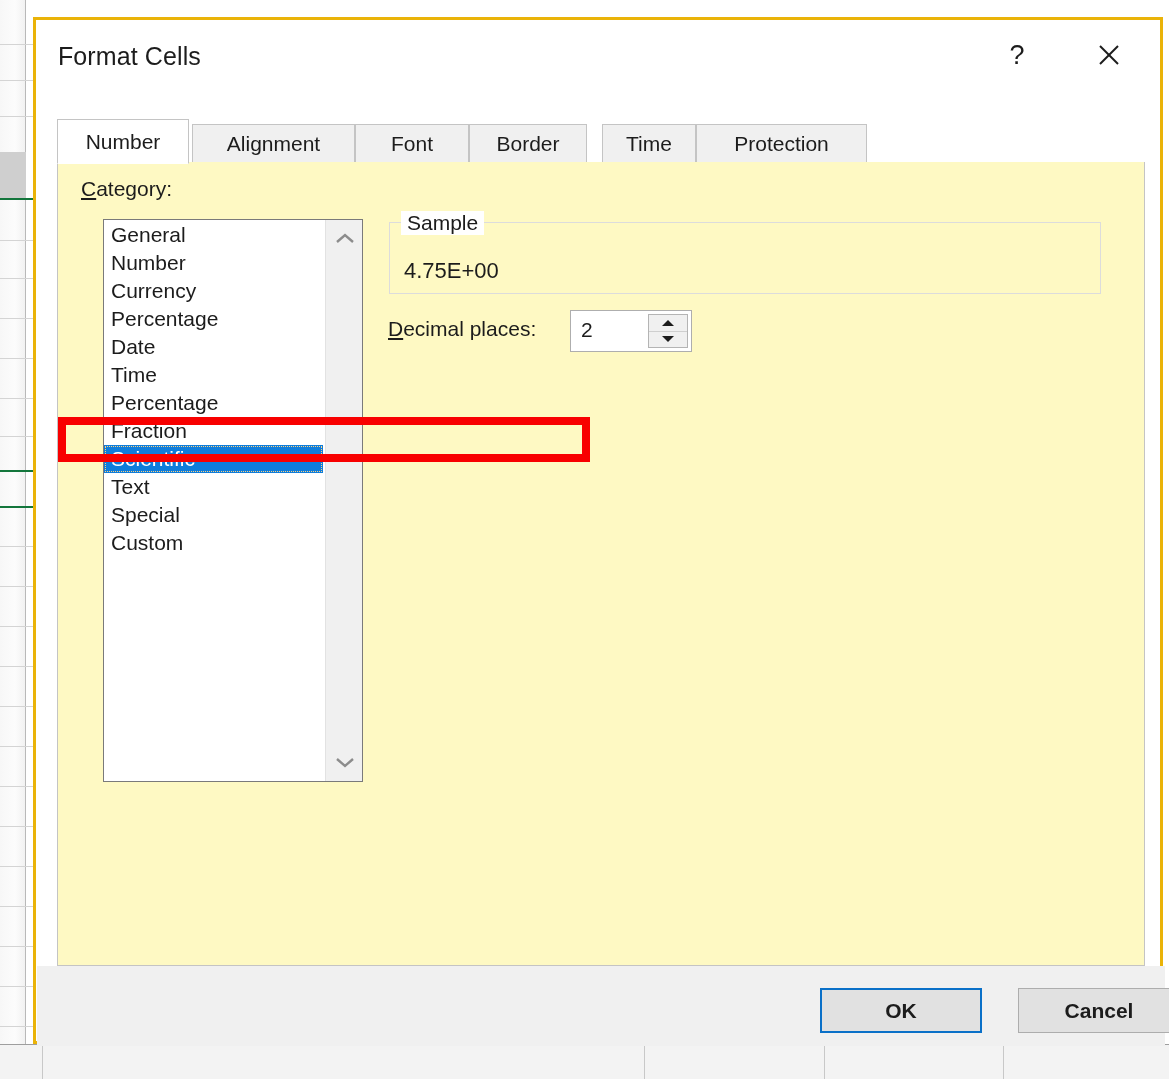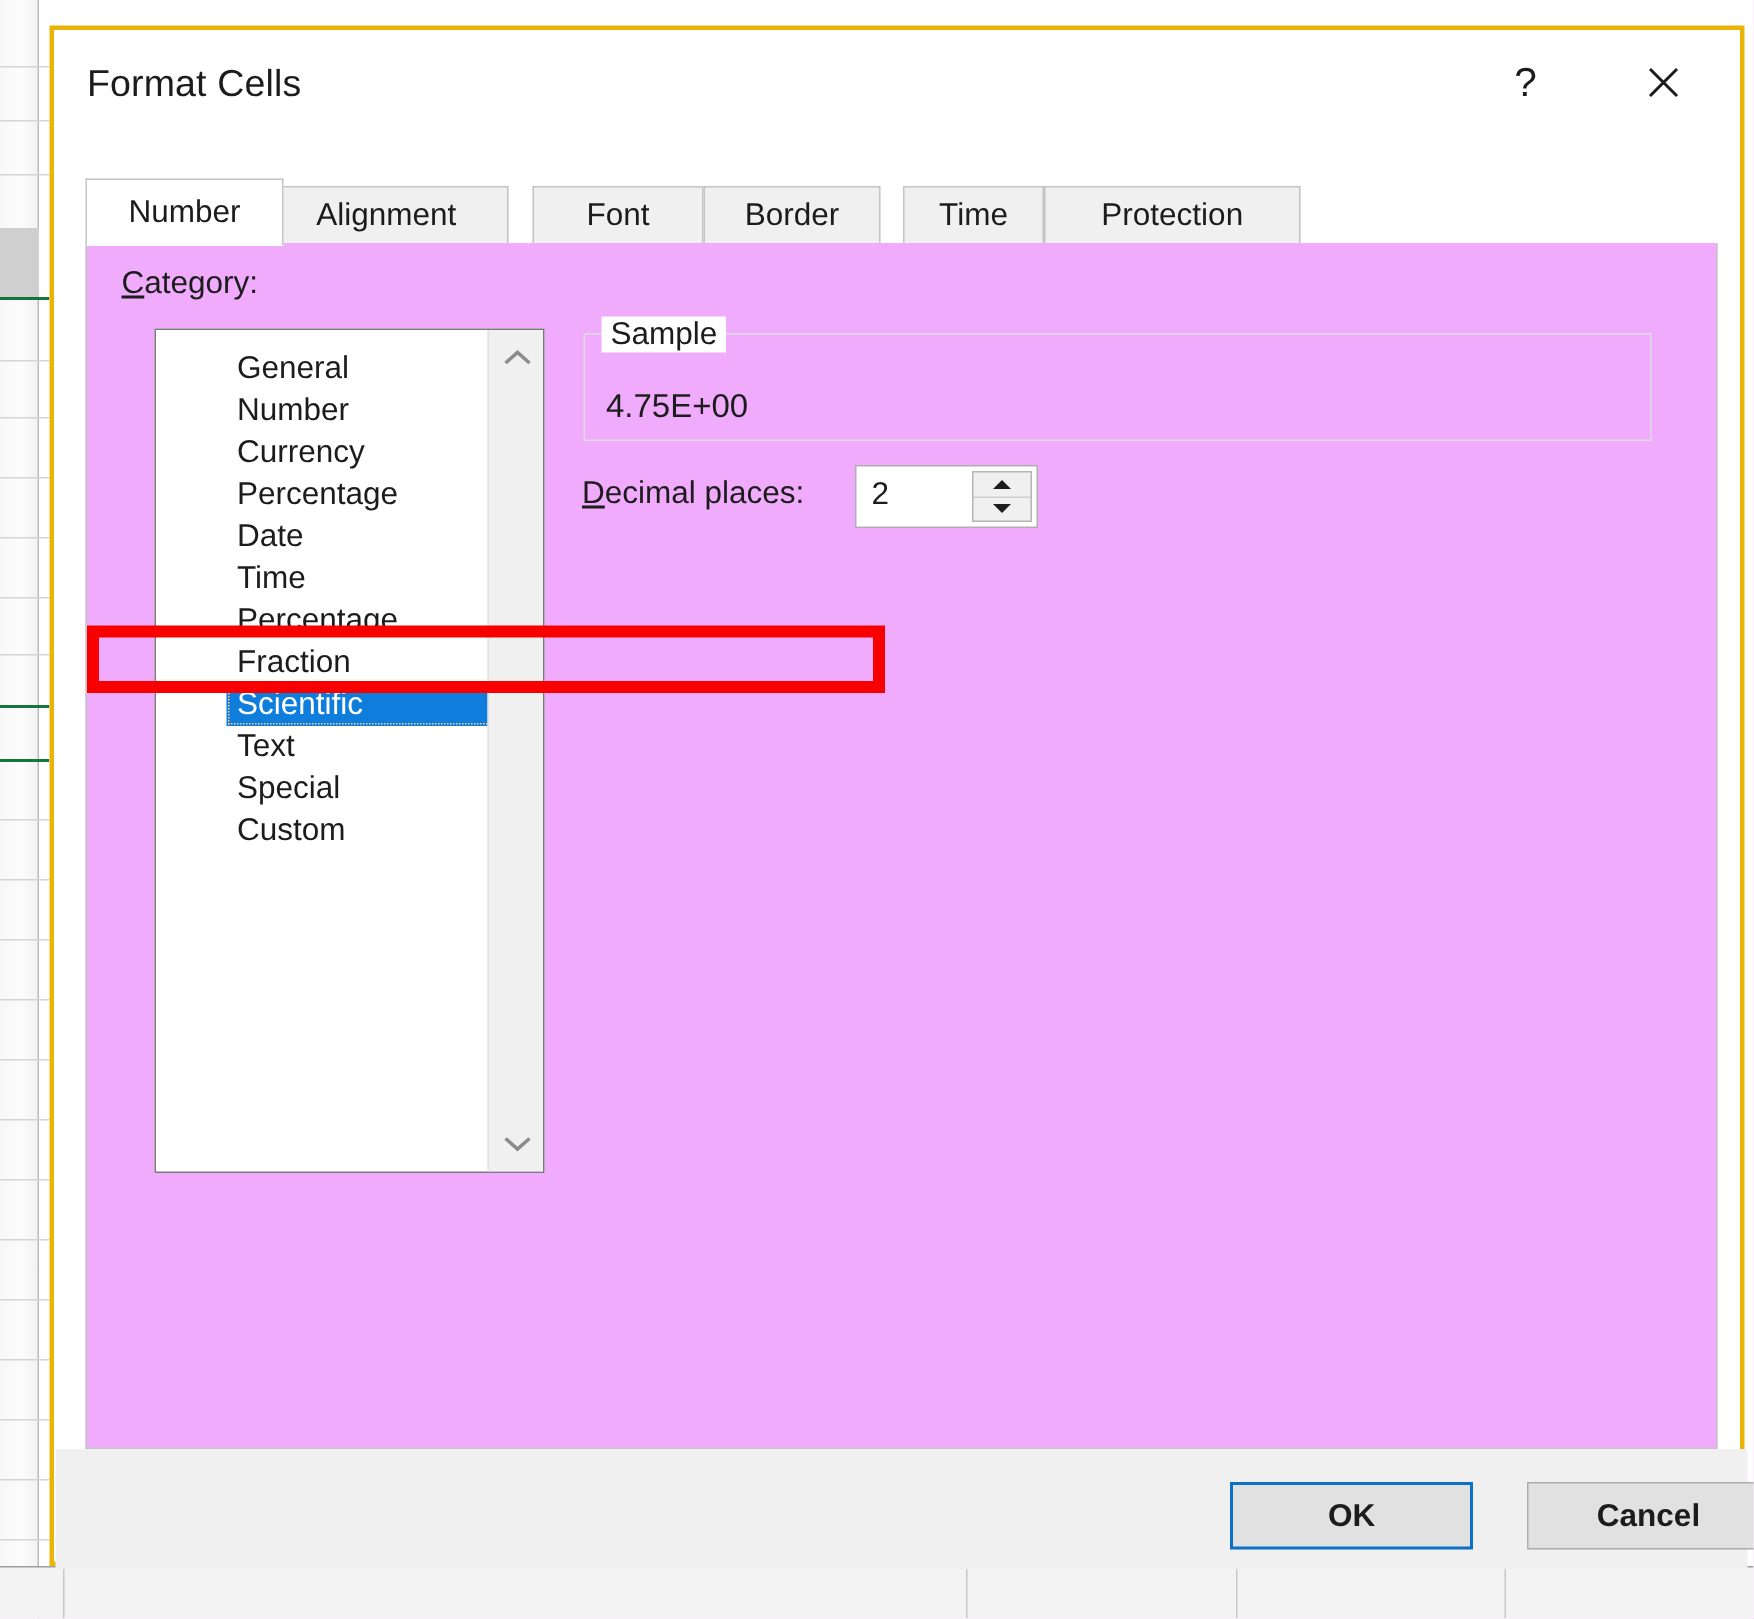--- a/index.html
+++ b/index.html
@@ -145,21 +145,21 @@
     border-top: 1px solid #c4c4c4;
   }
 
   
   .panel {
     position: absolute;
     left: 21px;
     top: 142px;
     width: 1088px;
     height: 804px;
-    background: #f0abfc;
+    background: #fef9c3;
     border: 1px solid #c4c4c4;
     border-top: none;
     box-sizing: border-box;
   }
 
   .category-label {
     position: absolute;
     left: 23px;
     top: 15px;
     font-size: 21px;
@@ -173,23 +173,22 @@
     top: 57px;
     width: 260px;
     height: 563px;
     background: #ffffff;
     border: 1px solid #7a7a7a;
     box-sizing: border-box;
     overflow: hidden;
   }
   .list-items {
     position: absolute;
-    left: 0; top: 12px;
+    left: 0; top: 1px;
     width: 222px;
-    margin-left: 47px;
   }
   .list-item {
     height: 28px;
     line-height: 28px;
     padding-left: 7px;
     font-size: 21px;
     color: #1c1c1c;
     white-space: nowrap;
     cursor: default;
     box-sizing: border-box;
@@ -407,21 +406,21 @@
     <div class="tb-btn tb-close">
       <svg width="30" height="30" viewBox="0 0 30 30" aria-hidden="true">
         <line x1="6" y1="6" x2="24" y2="24" stroke="#1c1c1c" stroke-width="2"></line>
         <line x1="24" y1="6" x2="6" y2="24" stroke="#1c1c1c" stroke-width="2"></line>
       </svg>
     </div>
   </div>
 
   <div class="tabstrip">
     <div class="tab active" style="left:0px;width:132px">Number</div>
-    <div class="tab" style="left:119px;width:163px">Alignment</div>
+    <div class="tab" style="left:135px;width:163px">Alignment</div>
     <div class="tab" style="left:298px;width:114px">Font</div>
     <div class="tab" style="left:412px;width:118px">Border</div>
     <div class="tab" style="left:545px;width:94px">Time</div>
     <div class="tab" style="left:639px;width:171px">Protection</div>
   </div>
 
   <div class="panel">
 
     <div class="category-label">
       <span class="accel">C</span><span>ategory:</span>

